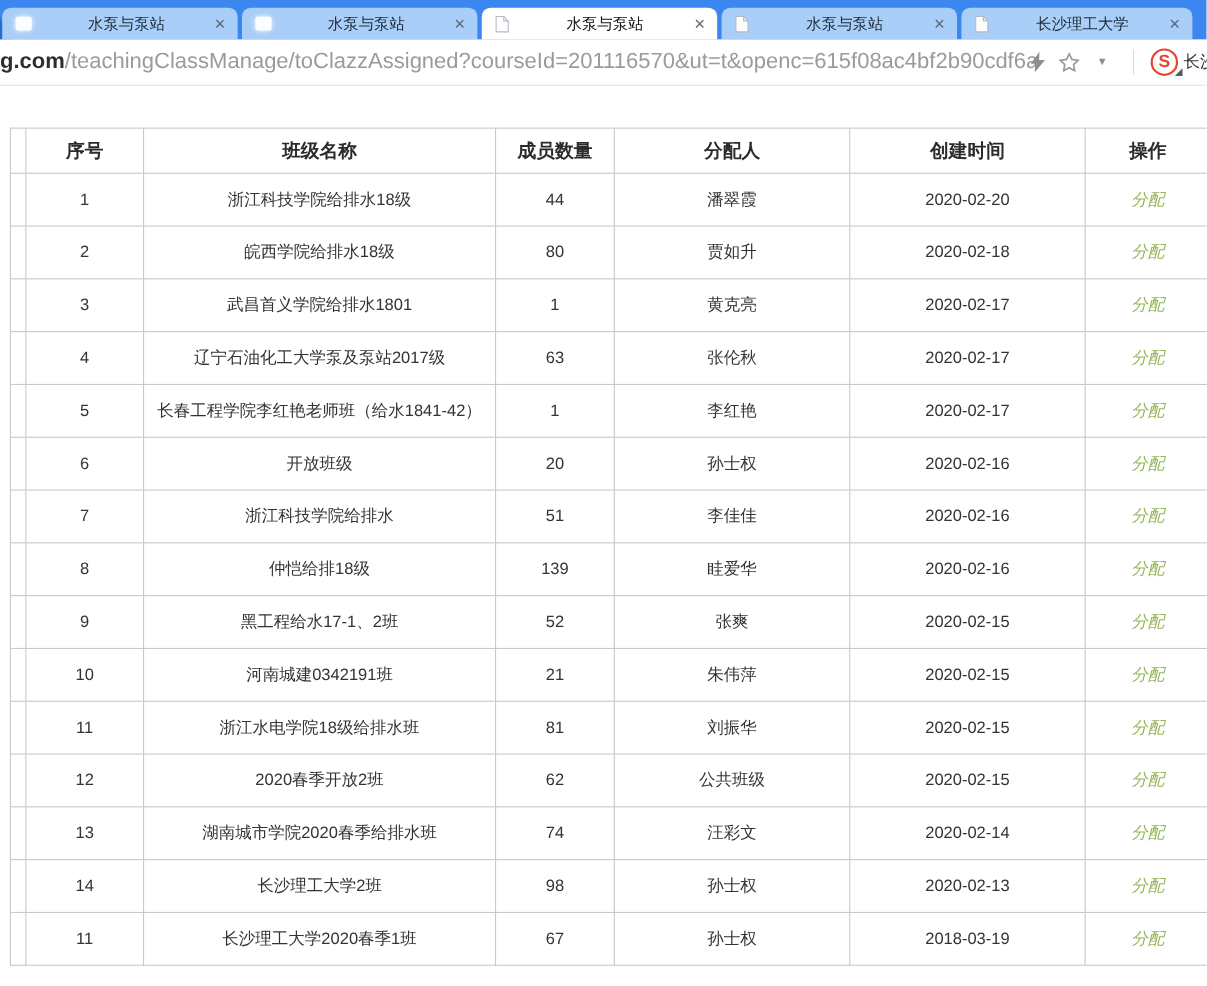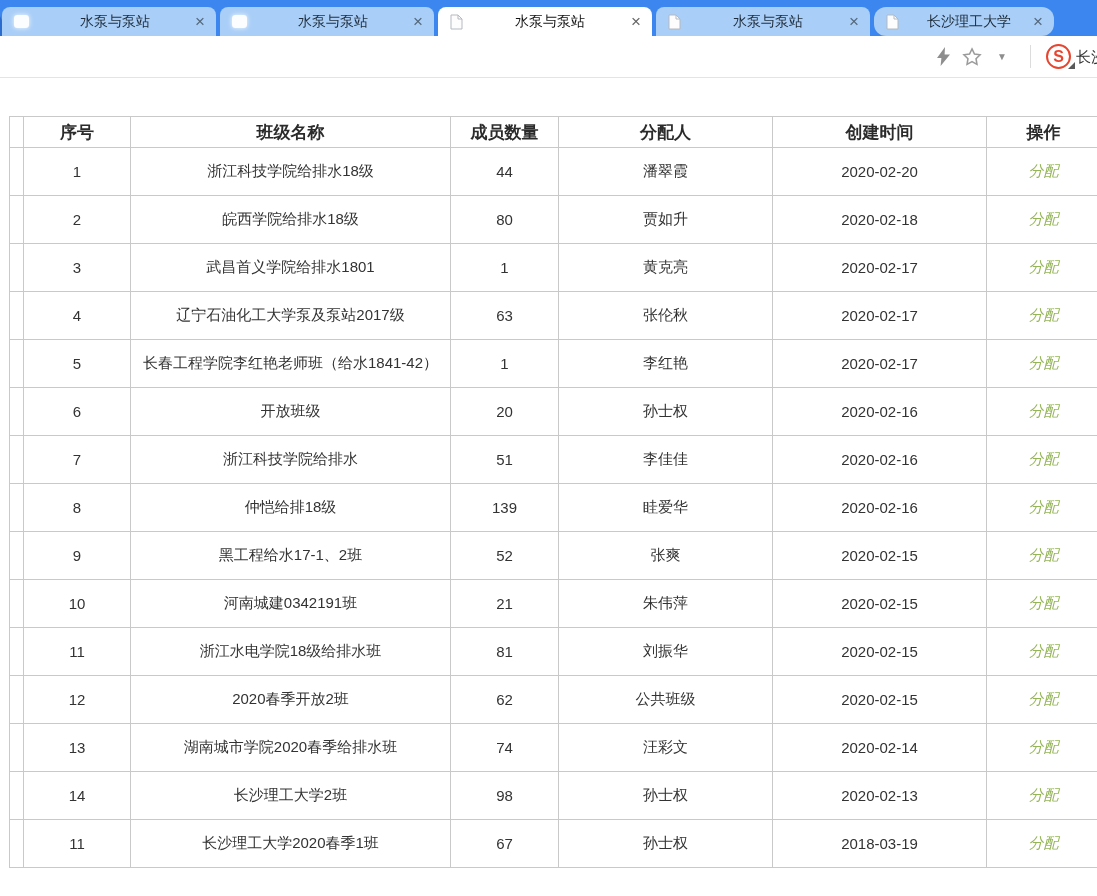--- a/index.html
+++ b/index.html
@@ -50,21 +50,21 @@
     border-left:7px solid transparent;border-bottom:7px solid #5a5a5a;}
   .ext-label{position:absolute;left:1076px;top:0;height:41px;line-height:41px;
     font-size:15px;color:#333;white-space:nowrap;}
   .bar-sep{position:absolute;top:77px;left:0;width:1097px;height:1px;background:#e4e4e4;}
 
   
   .table-wrap{position:absolute;left:9px;top:116px;}
   table.class-table{border-collapse:collapse;table-layout:fixed;width:1091px;background:#fff;}
   .class-table th,.class-table td{border:1px solid var(--table-border);text-align:center;
     overflow:hidden;white-space:nowrap;}
-  .class-table th{height:31px;font-size:17px;font-weight:700;color:#2b2b2b;}
+  .class-table th{height:41px;font-size:17px;font-weight:700;color:#2b2b2b;}
   .class-table td{height:48px;font-size:15px;color:#333;}
   .assign-link{color:var(--accent-green);cursor:pointer;text-decoration:none;font-style:italic;}
 </style>
 </head>
 <body>
 
 <div class="tabbar">
   <div class="left-wedge"></div>
 
   <div class="tab tab-blue" style="left:2px;width:214px;">
@@ -94,33 +94,36 @@
     <span class="fav-page">
       <svg width="13" height="16" viewBox="0 0 13 16">
           <path d="M1 1h7l4 4v10H1z" fill="#fdfdfd" stroke="#b5bac0"></path>
           <path d="M8 1v4h4" fill="none" stroke="#b5bac0"></path>
         </svg>
     </span>
     <span class="tab-title">水泵与泵站</span>
     <span class="tab-close">×</span>
   </div>
 
-  <div class="tab tab-blue" style="left:874px;width:180px;border-radius:12px;">
+  <div class="tab tab-blue" style="left:874px;width:210px;">
     <span class="fav-page">
       <svg width="13" height="16" viewBox="0 0 13 16">
           <path d="M1 1h7l4 4v10H1z" fill="#fdfdfd" stroke="#b5bac0"></path>
           <path d="M8 1v4h4" fill="none" stroke="#b5bac0"></path>
         </svg>
     </span>
     <span class="tab-title">长沙理工大学</span>
     <span class="tab-close">×</span>
   </div>
 </div>
 
 <div class="addressbar">
+  <div class="url-text">
+    <span class="url-host">g.com</span><span class="url-path">/teachingClassManage/toClazzAssigned?courseId=201116570&amp;ut=t&amp;openc=615f08ac4bf2b90cdf6a</span>
+  </div>
 
   <span class="abar-icon icon-lightning">
     <svg width="15" height="19" viewBox="0 0 15 19">
         <path d="M9 0 L1 11 h4.4 L4.6 19 L14 7.5 H8.6 Z" fill="#8e8e8e"></path>
       </svg>
   </span>
   <span class="abar-icon icon-star">
     <svg width="22" height="22" viewBox="0 0 24 24">
         <path d="M12 3.2l2.7 5.5 6.1.9-4.4 4.3 1 6.1-5.4-2.9-5.4 2.9 1-6.1L3.2 9.6l6.1-.9z" fill="none" stroke="#9b9b9b" stroke-width="1.7"></path>
       </svg>

